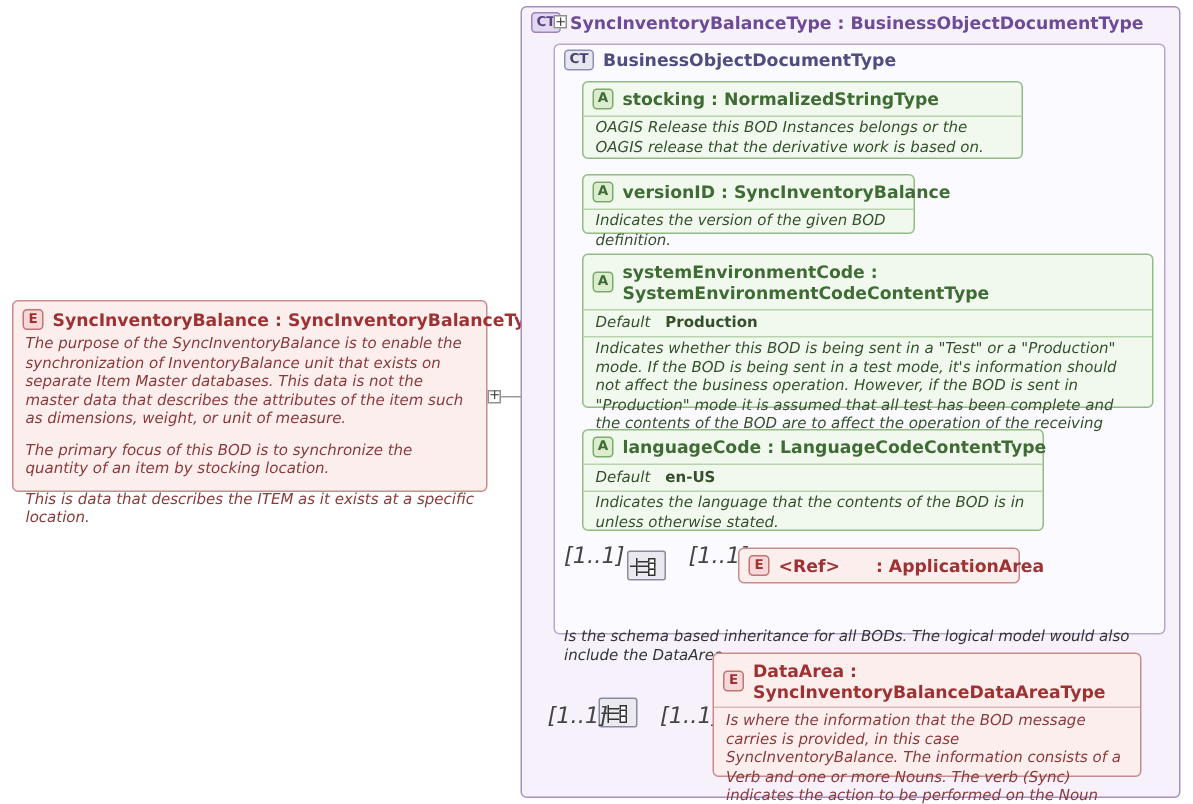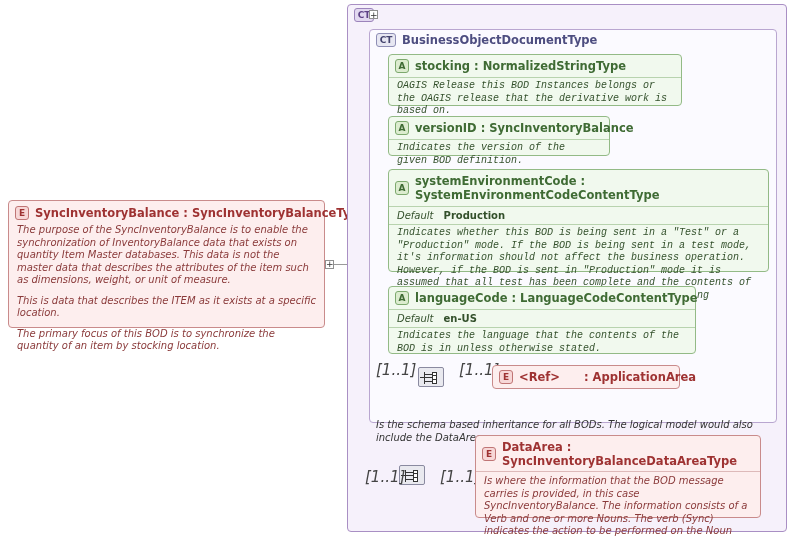--- a/index.html
+++ b/index.html
@@ -116,21 +116,20 @@
     font-weight: bold;
     padding-left: 10px;
     margin-top: 16px;
   }
   .attr-doc {
     font-size: 10px;
     font-style: italic;
     color: #33502b;
     line-height: 1.25;
     padding: 2px 8px 4px 8px;
-    font-family: Liberation Mono, monospace;
   }
 
   
   .ref-box {
     background: #fdeeee;
     border: 1px solid #c98b8b;
     display: flex;
     align-items: center;
     gap: 6px;
     padding: 3px 6px;
@@ -289,31 +288,32 @@
   <div class="line hline" style="left:347px; top:264px; width:19px;"></div>
   <div class="line hline" style="left:366px; top:475px; width:33px;"></div>
   <div class="line hline" style="left:425px; top:475px; width:50px;"></div>
 
   <div class="box elem-box" style="left:8px; top:200px; width:317px; height:128px;">
     <div class="elem-title">
       <span class="badge badge-e">E</span>
       <span>SyncInventoryBalance : SyncInventoryBalanceType</span>
     </div>
     <div class="elem-doc">
-      <p>The purpose of the SyncInventoryBalance is to enable the synchronization of InventoryBalance data that exists on quantity Item Master databases. This data is not the master data that describes the attributes of the item such as dimensions, weight, or unit of measure.</p>
+      <p>The purpose of the SyncInventoryBalance is to enable the synchronization of InventoryBalance unit that exists on separate Item Master databases. This data is not the master data that describes the attributes of the item such as dimensions, weight, or unit of measure.</p>
+      <p>The primary focus of this BOD is to synchronize the quantity of an item by stocking location.</p>
       <p>This is data that describes the ITEM as it exists at a specific location.</p>
-      <p>The primary focus of this BOD is to synchronize the quantity of an item by stocking location.</p>
     </div>
   </div>
 
   <div class="box ct-box" style="left:347px; top:4px; width:440px; height:528px;">
     <div class="ct-head">
       <span class="badge badge-ct">
         <span>CT</span>
       </span>
+      <span>SyncInventoryBalanceType : BusinessObjectDocumentType</span>
     </div>
   </div>
 
   <div class="plusbox" style="position:absolute; left:369px; top:10px;">+</div>
 
   <div class="box ct-inner" style="left:369px; top:29px; width:408px; height:394px;">
     <div class="ct-inner-head">
       <span class="badge badge-ct-plain">CT</span>
       <span>BusinessObjectDocumentType</span>
     </div>

